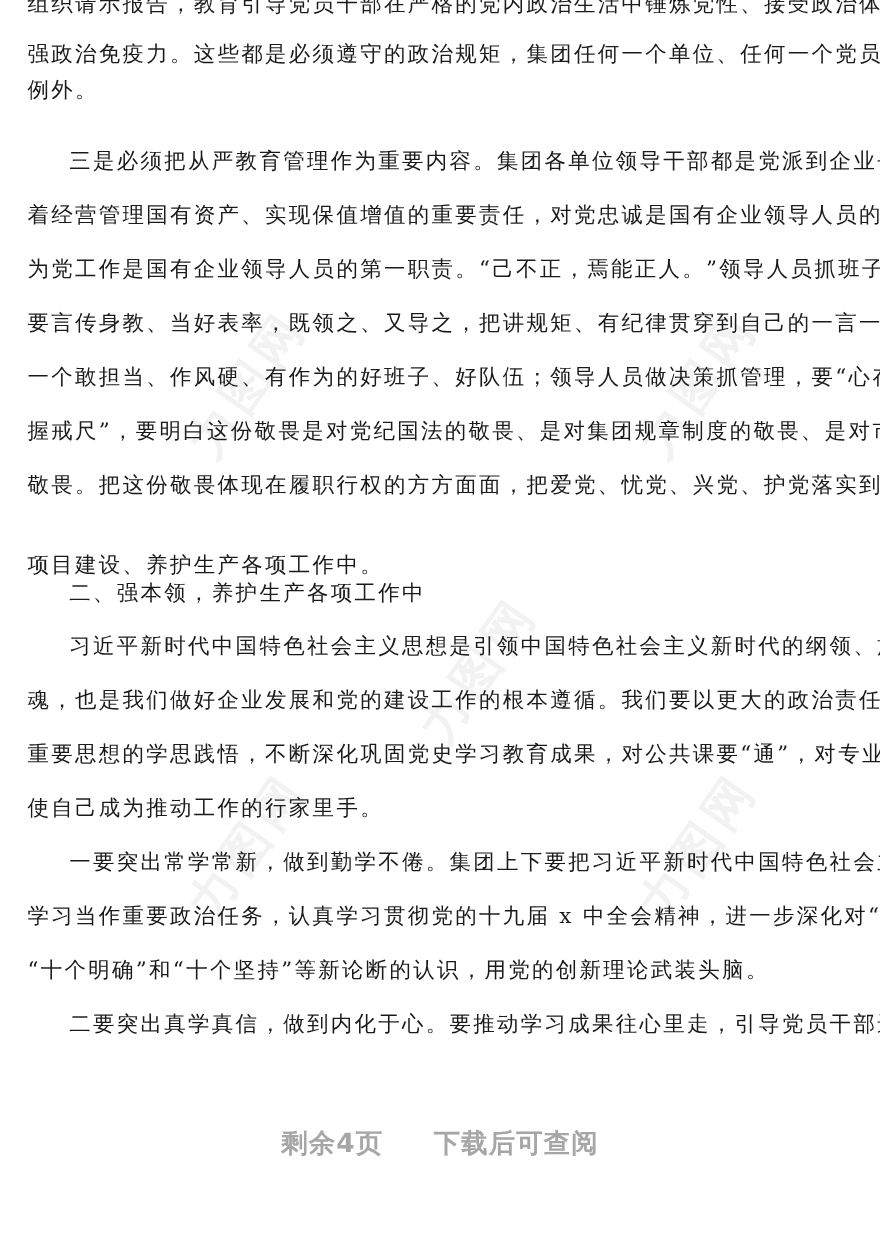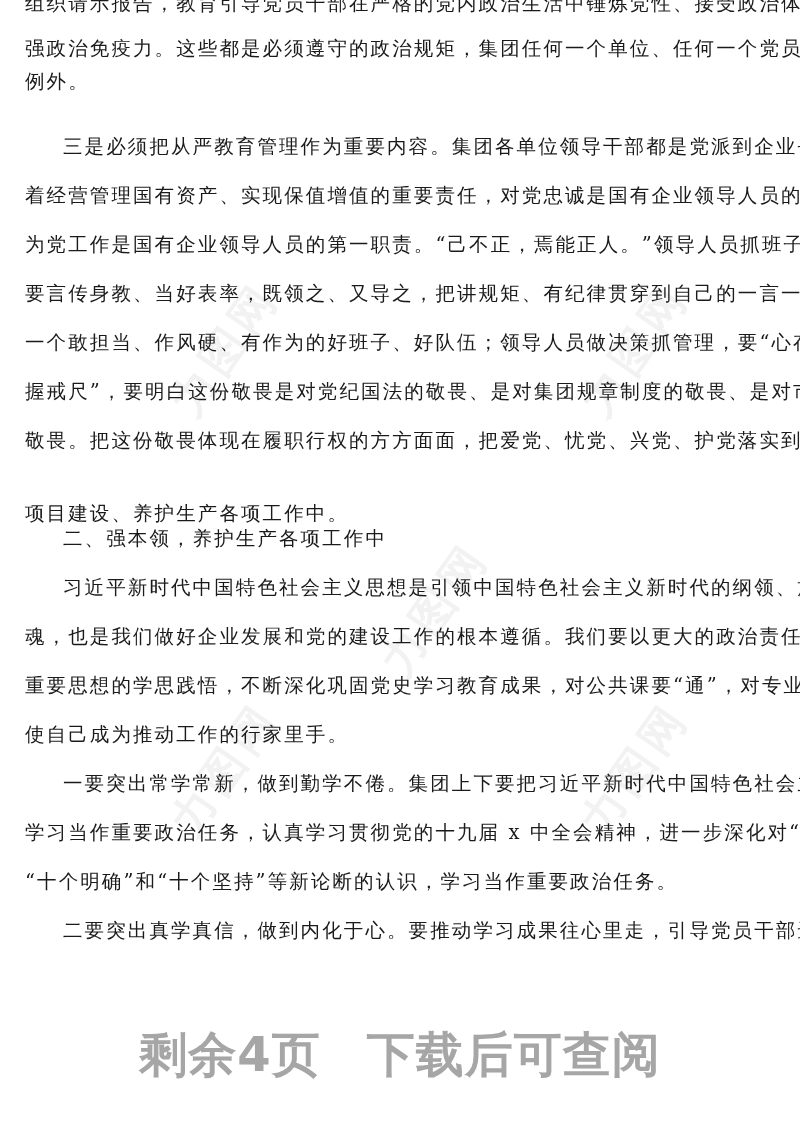--- a/index.html
+++ b/index.html
@@ -45,21 +45,21 @@
     letter-spacing: 6px;
   }
   .more-banner {
     position: absolute;
     left: 0;
     top: 1023px;
     width: 800px;
     text-align: center;
     font-family: "DejaVu Sans", "Liberation Sans", sans-serif;
     font-weight: bold;
-    font-size: 48px;
+    font-size: 24px;
     color: #a6a6a6;
     letter-spacing: 1px;
   }
   .more-banner span { display: inline-block; }
   .more-banner .gap { width: 46px; }
 </style>
 </head>
 <body>
 
 <div class="page">
@@ -82,20 +82,20 @@
       <div class="line" style="top: 380px;">握戒尺”，要明白这份敬畏是对党纪国法的敬畏、是对集团规章制度的敬畏、是对市场规则的</div>
       <div class="line" style="top: 429px;">敬畏。把这份敬畏体现在履职行权的方方面面，把爱党、忧党、兴党、护党落实到经营管理、</div>
       <div class="line last" style="top: 478px; margin-top: 24px;">项目建设、养护生产各项工作中。</div>
       <div class="line indent last" style="top: 527px;">二、强本领，养护生产各项工作中</div>
       <div class="line indent" style="top: 576px;">习近平新时代中国特色社会主义思想是引领中国特色社会主义新时代的纲领、旗帜和灵</div>
       <div class="line" style="top: 625px;">魂，也是我们做好企业发展和党的建设工作的根本遵循。我们要以更大的政治责任感抓好这一</div>
       <div class="line" style="top: 674px;">重要思想的学思践悟，不断深化巩固党史学习教育成果，对公共课要“通”，对专业课要“精”，</div>
       <div class="line last" style="top: 723px;">使自己成为推动工作的行家里手。</div>
       <div class="line indent" style="top: 772px;">一要突出常学常新，做到勤学不倦。集团上下要把习近平新时代中国特色社会主义思想的</div>
       <div class="line" style="top: 821px;">学习当作重要政治任务，认真学习贯彻党的十九届 x 中全会精神，进一步深化对“两个确立”</div>
-      <div class="line last" style="top: 870px;">“十个明确”和“十个坚持”等新论断的认识，学习当作重要政治任务。</div>
+      <div class="line last" style="top: 870px;">“十个明确”和“十个坚持”等新论断的认识，用党的创新理论武装头脑。</div>
       <div class="line indent" style="top: 919px;">二要突出真学真信，做到内化于心。要推动学习成果往心里走，引导党员干部进一步加深</div>
     </div>
 
   <div class="more-banner">
     <span>剩余4页</span><span class="gap"></span><span>下载后可查阅</span>
   </div>
 </div>
 
 </body></html>

